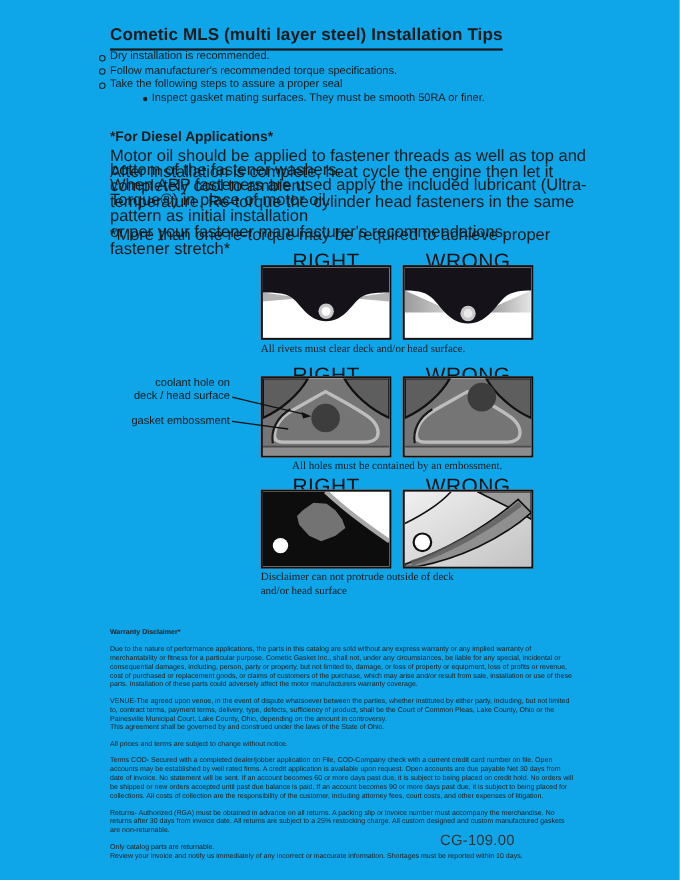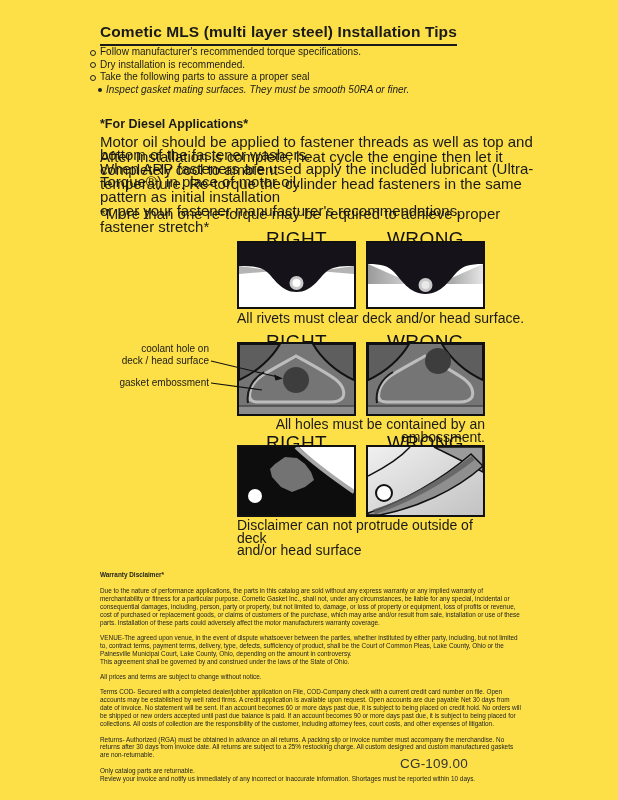--- a/index.html
+++ b/index.html
@@ -1,75 +1,75 @@
 <!DOCTYPE html>
 <html><head>
 <meta charset="utf-8">
 <style>
   html,body { margin:0; padding:0; background:#ffffff; }
   .page {
-    position:relative; width:618px; height:800px; background:#fde047;
+    position:relative; width:618px; height:800px; background:#0ea5e9;
     font-family:"Liberation Sans", sans-serif; color:#1a1a1a; overflow:hidden;
   }
   .title {
     position:absolute; left:100px; top:23px; font-size:15.5px; font-weight:bold;
     border-bottom:2px solid #1a1a1a; padding-bottom:3px; letter-spacing:0.1px;
   }
   .tips { position:absolute; left:90px; top:46px; }
   .tip, .subtip { display:flex; align-items:flex-start; font-size:10px; line-height:12.5px; }
   .tip .marker {
     width:4px; height:4px; border:1px solid #222; border-radius:50%;
     margin:3.5px 4px 0 0; flex:0 0 auto;
   }
-  .subtip { margin-left:8px;font-style:italic; }
+  .subtip { margin-left:40px; }
   .subtip .marker {
     width:4px; height:4px; background:#222; border-radius:50%;
     margin:4px 4px 0 0; flex:0 0 auto;
   }
   .diesel-heading { position:absolute; left:100px; top:117px; font-size:12.5px; font-weight:bold;text-align:center; }
   .para { position:absolute; left:100px; width:440px; font-size:15px; line-height:13.4px; white-space:pre-line; }
   .p1 { top:135px; }
   .p2 { top:150px; }
   .p3 { top:207px; }
 
   .dlabel { position:absolute; width:119px; text-align:center; font-size:19px; letter-spacing:0.4px; color:#111; }
   .panel {
     position:absolute; width:119px; border:2px solid #111; box-sizing:border-box; background:#fff;
     line-height:0;
   }
   .panel svg { display:block; }
-  .caption { position:absolute; font-size:14px; line-height:12.5px; white-space:pre-line; }
+  .caption { position:absolute; font-size:10px; line-height:12.5px; white-space:pre-line;font-family:Liberation Serif, serif; }
 
   .side-label { position:absolute; left:90px; width:119px; text-align:right; font-size:10px; line-height:11.5px; white-space:pre-line; }
   .overlay { position:absolute; left:90px; top:340px; z-index:6; pointer-events:none; }
 
   .legal { position:absolute; left:100px; top:571px; width:421px; font-size:6.4px; line-height:7.9px; color:#222; }
   .legal .lheading { font-weight:bold; margin:0 0 8px 0; }
   .legal p { margin:0 0 7.5px 0; white-space:pre-line; }
   .footer-code { position:absolute; left:400px; top:756px; font-size:13.5px; color:#333; letter-spacing:0.2px; }
 </style>
 </head>
 <body>
 
 <div class="page">
 
   <div class="title">Cometic MLS (multi layer steel) Installation Tips</div>
 
   <div class="tips">
     <div class="tip">
       <span class="marker"></span>
+      <span>Dry installation is recommended.</span>
+    </div>
+    <div class="tip">
+      <span class="marker"></span>
       <span>Follow manufacturer's recommended torque specifications.</span>
     </div>
     <div class="tip">
       <span class="marker"></span>
-      <span>Dry installation is recommended.</span>
-    </div>
-    <div class="tip">
-      <span class="marker"></span>
-      <span>Take the following parts to assure a proper seal</span>
+      <span>Take the following steps to assure a proper seal</span>
     </div>
     <div class="subtip">
       <span class="marker"></span>
       <span>Inspect gasket mating surfaces.  They must be smooth 50RA or finer.</span>
     </div>
   </div>
 
   <div class="diesel-heading">*For Diesel Applications*</div>
   <div class="para p1">Motor oil should be applied to fastener threads as well as top and bottom of the fastener washers.
 When ARP fasteners are used apply the included lubricant (Ultra-Torque®) in place of motor oil.</div>
@@ -137,21 +137,21 @@
       <rect width="115" height="70" fill="#757575"></rect>
       <rect y="62" width="115" height="8" fill="#8c8c8c"></rect>
       <line x1="0" y1="62" x2="115" y2="62" stroke="#4a4a4a" stroke-width="1.5"></line>
       <path d="M0,36 C18,28 33,14 41,0 H0 Z" fill="#5e5e5e" stroke="#111111" stroke-width="2"></path>
       <path d="M115,36 C97,28 82,14 74,0 H115 Z" fill="#5e5e5e" stroke="#111111" stroke-width="2"></path>
       <path d="M11,57 C9,46 15,36 27,29 C39,22 50,16 57,12 C66,17 85,27 96,35 C104,41 106,48 104,53 C102,57 97,58 91,58 L19,58 C14,58 11,57 11,53 Z" fill="none" stroke="#bdbdbd" stroke-width="3"></path>
       <path d="M9,59 C7,47 13,35 25,28" fill="none" stroke="#1a1a1a" stroke-width="2"></path>
       <circle cx="70" cy="17" r="13" fill="#3d3d3d"></circle>
     </svg>
   </div>
-  <div class="caption" style="left:237px; top:418px; width:248px; text-align:right;">All holes must be contained by an embossment.</div>
+  <div class="caption" style="left:237px; top:418px; width:248px; text-align:center;">All holes must be contained by an embossment.</div>
 
   <svg class="overlay" width="230" height="62" viewBox="0 0 230 62">
     <line x1="121" y1="21" x2="188" y2="37" stroke="#111" stroke-width="1.2"></line>
     <polygon points="193,38.5 184,34.5 185.5,40.5" fill="#111"></polygon>
     <line x1="121" y1="43" x2="172" y2="50" stroke="#111" stroke-width="1.2"></line>
   </svg>
 
   <div class="dlabel" style="left:237px; top:432px;">RIGHT</div>
   <div class="dlabel" style="left:366px; top:432px;">WRONG</div>
 

